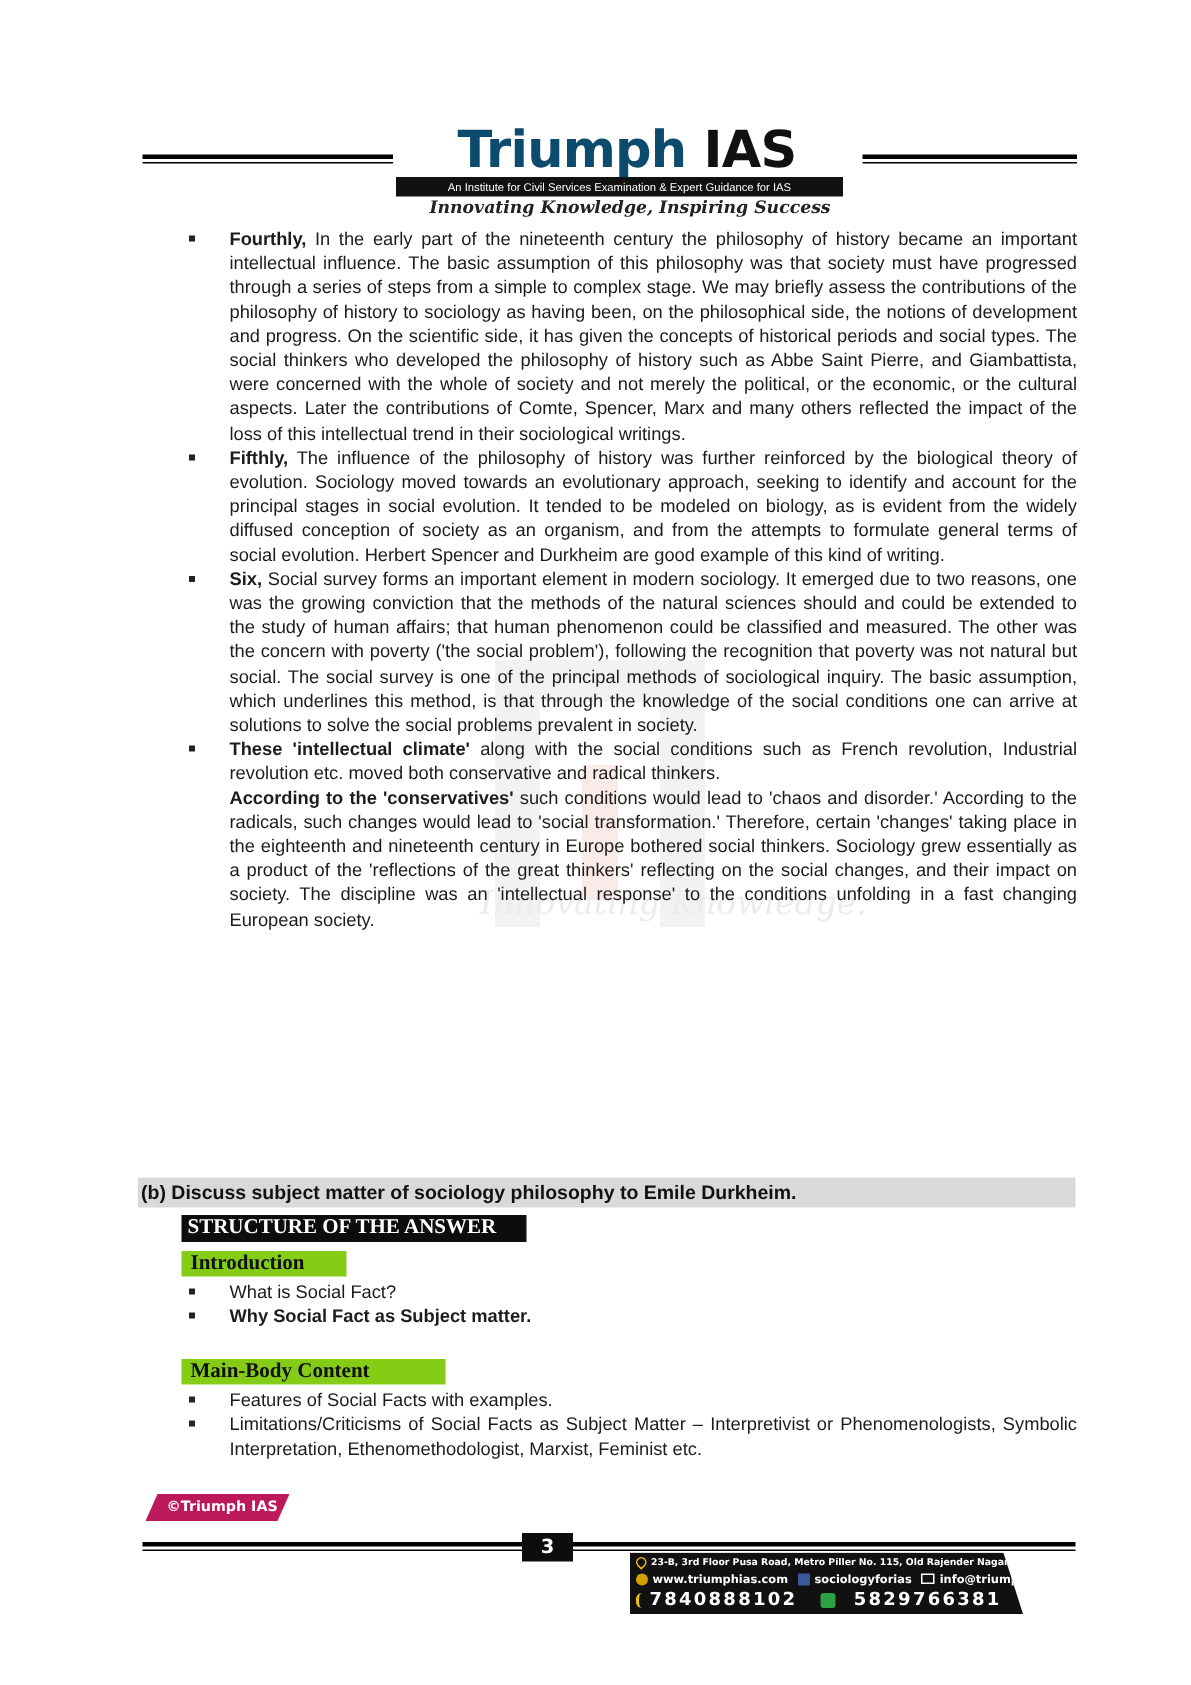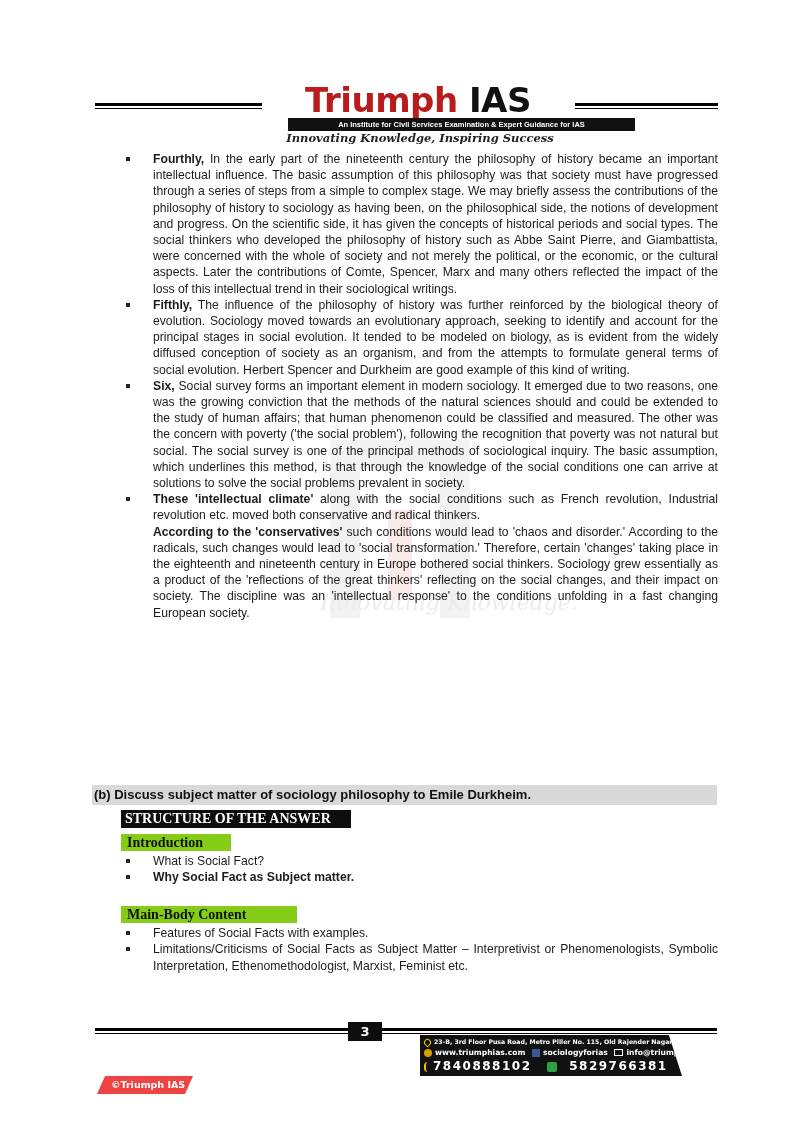--- a/index.html
+++ b/index.html
@@ -4,24 +4,24 @@
   <style>
     html, body { margin: 0; padding: 0; background: #ffffff; }
     body { width: 794px; height: 1123px; position: relative; overflow: hidden;
       font-family: "Liberation Sans", sans-serif; color: #1a1a1a; }
 
     
     .hdr-line { position: absolute; height: 3px; background: #000; }
     .hdr-line::after { content: ""; position: absolute; left: 0; right: 0; top: 5px; height: 1px; background: #000; }
     .logo-title { position: absolute; left: 266px; top: 82px; width: 304px; text-align: center;
       font-family: "DejaVu Sans", sans-serif; font-weight: bold; font-size: 34px; line-height: 36px; letter-spacing: -0.5px; }
-    .logo-title .red { color: #b91c1c; }
+    .logo-title .red { color: #0c4a6e; }
     .logo-title .blk { color: #111; }
-    .logo-sub { position: absolute; left: 288px; top: 118px; width: 347px; height: 13px; background: #111; color: #fff;
-      font-family: "Liberation Sans", sans-serif; font-weight: bold; font-size: 7.5px; line-height: 13px; text-align: center; white-space: nowrap; }
+    .logo-sub { position: absolute; left: 264px; top: 118px; width: 298px; height: 13px; background: #111; color: #fff;
+      font-family: "Liberation Sans", sans-serif; font-weight: normal; font-size: 7.5px; line-height: 13px; text-align: center; white-space: nowrap; }
     .logo-tag { position: absolute; left: 272px; top: 131px; width: 296px; text-align: center;
       font-family: "DejaVu Serif", serif; font-style: italic; font-weight: bold; font-size: 11.5px; line-height: 15px; color: #222; white-space: nowrap; }
 
     
     .wm { position: absolute; left: 330px; top: 440px; width: 140px; height: 200px; pointer-events: none; }
     .wm .bar { position: absolute; background: #f2f2f2; }
     .wm .accent { position: absolute; background: #fbeaea; }
     .wm-text { position: absolute; left: 320px; top: 590px; font-family: "DejaVu Serif", serif; font-style: italic; font-size: 22px; color: #ececec; white-space: nowrap; }
 
     
@@ -39,21 +39,21 @@
       font-family: "Liberation Serif", serif; font-weight: bold; font-size: 14px; line-height: 18px; padding-left: 4px; box-sizing: border-box; white-space: nowrap; }
     .subhead { position: absolute; left: 121px; height: 17px; background: #84cc16; font-family: "Liberation Serif", serif; font-weight: bold;
       font-size: 14px; line-height: 17px; padding-left: 6px; box-sizing: border-box; color: #111; white-space: nowrap; }
     .list2 { position: absolute; left: 126px; width: 592px; font-family: "Liberation Sans", sans-serif; font-size: 12.2px; line-height: 16.4px; color: #1c1c1c; }
 
     
     .ftr-line { position: absolute; height: 3px; background: #000; }
     .ftr-line::after { content: ""; position: absolute; left: 0; right: 0; top: 5px; height: 1px; background: #000; }
     .pg-box { position: absolute; left: 348px; top: 1022px; width: 34px; height: 19px; background: #0d0d0d; color: #fff;
       font-family: "DejaVu Sans", sans-serif; font-weight: bold; font-size: 13px; line-height: 19px; text-align: center; }
-    .copy-tag { position: absolute; left: 97px; top: 1076px; width: 96px; height: 18px; background: #ef4444;
+    .copy-tag { position: absolute; left: 97px; top: 996px; width: 96px; height: 18px; background: #be185d;
       clip-path: polygon(8px 0, 100% 0, calc(100% - 8px) 100%, 0 100%); color: #fff; font-family: "DejaVu Sans", sans-serif;
       font-weight: bold; font-size: 9.5px; line-height: 18px; padding-left: 14px; box-sizing: border-box; white-space: nowrap; }
     .contact { position: absolute; left: 420px; top: 1035px; width: 262px; height: 41px; background: #111;
       clip-path: polygon(0 0, 95% 0, 100% 100%, 0 100%); color: #fff; font-family: "DejaVu Sans", sans-serif; }
     .c-row { position: absolute; left: 4px; white-space: nowrap; }
     .c-addr { top: 1px; font-size: 6.2px; line-height: 11px; font-weight: bold; }
     .c-web { top: 12px; font-size: 7.6px; line-height: 11px; font-weight: bold; }
     .c-ph { top: 24px; font-size: 12px; line-height: 15px; font-weight: bold; letter-spacing: 1.5px; }
     .ic { display: inline-block; vertical-align: middle; margin-right: 3px; }
     .ic-pin { width: 7px; height: 7px; border: 1.5px solid #f2c200; border-radius: 50% 50% 50% 0; transform: rotate(-45deg); box-sizing: border-box; }

